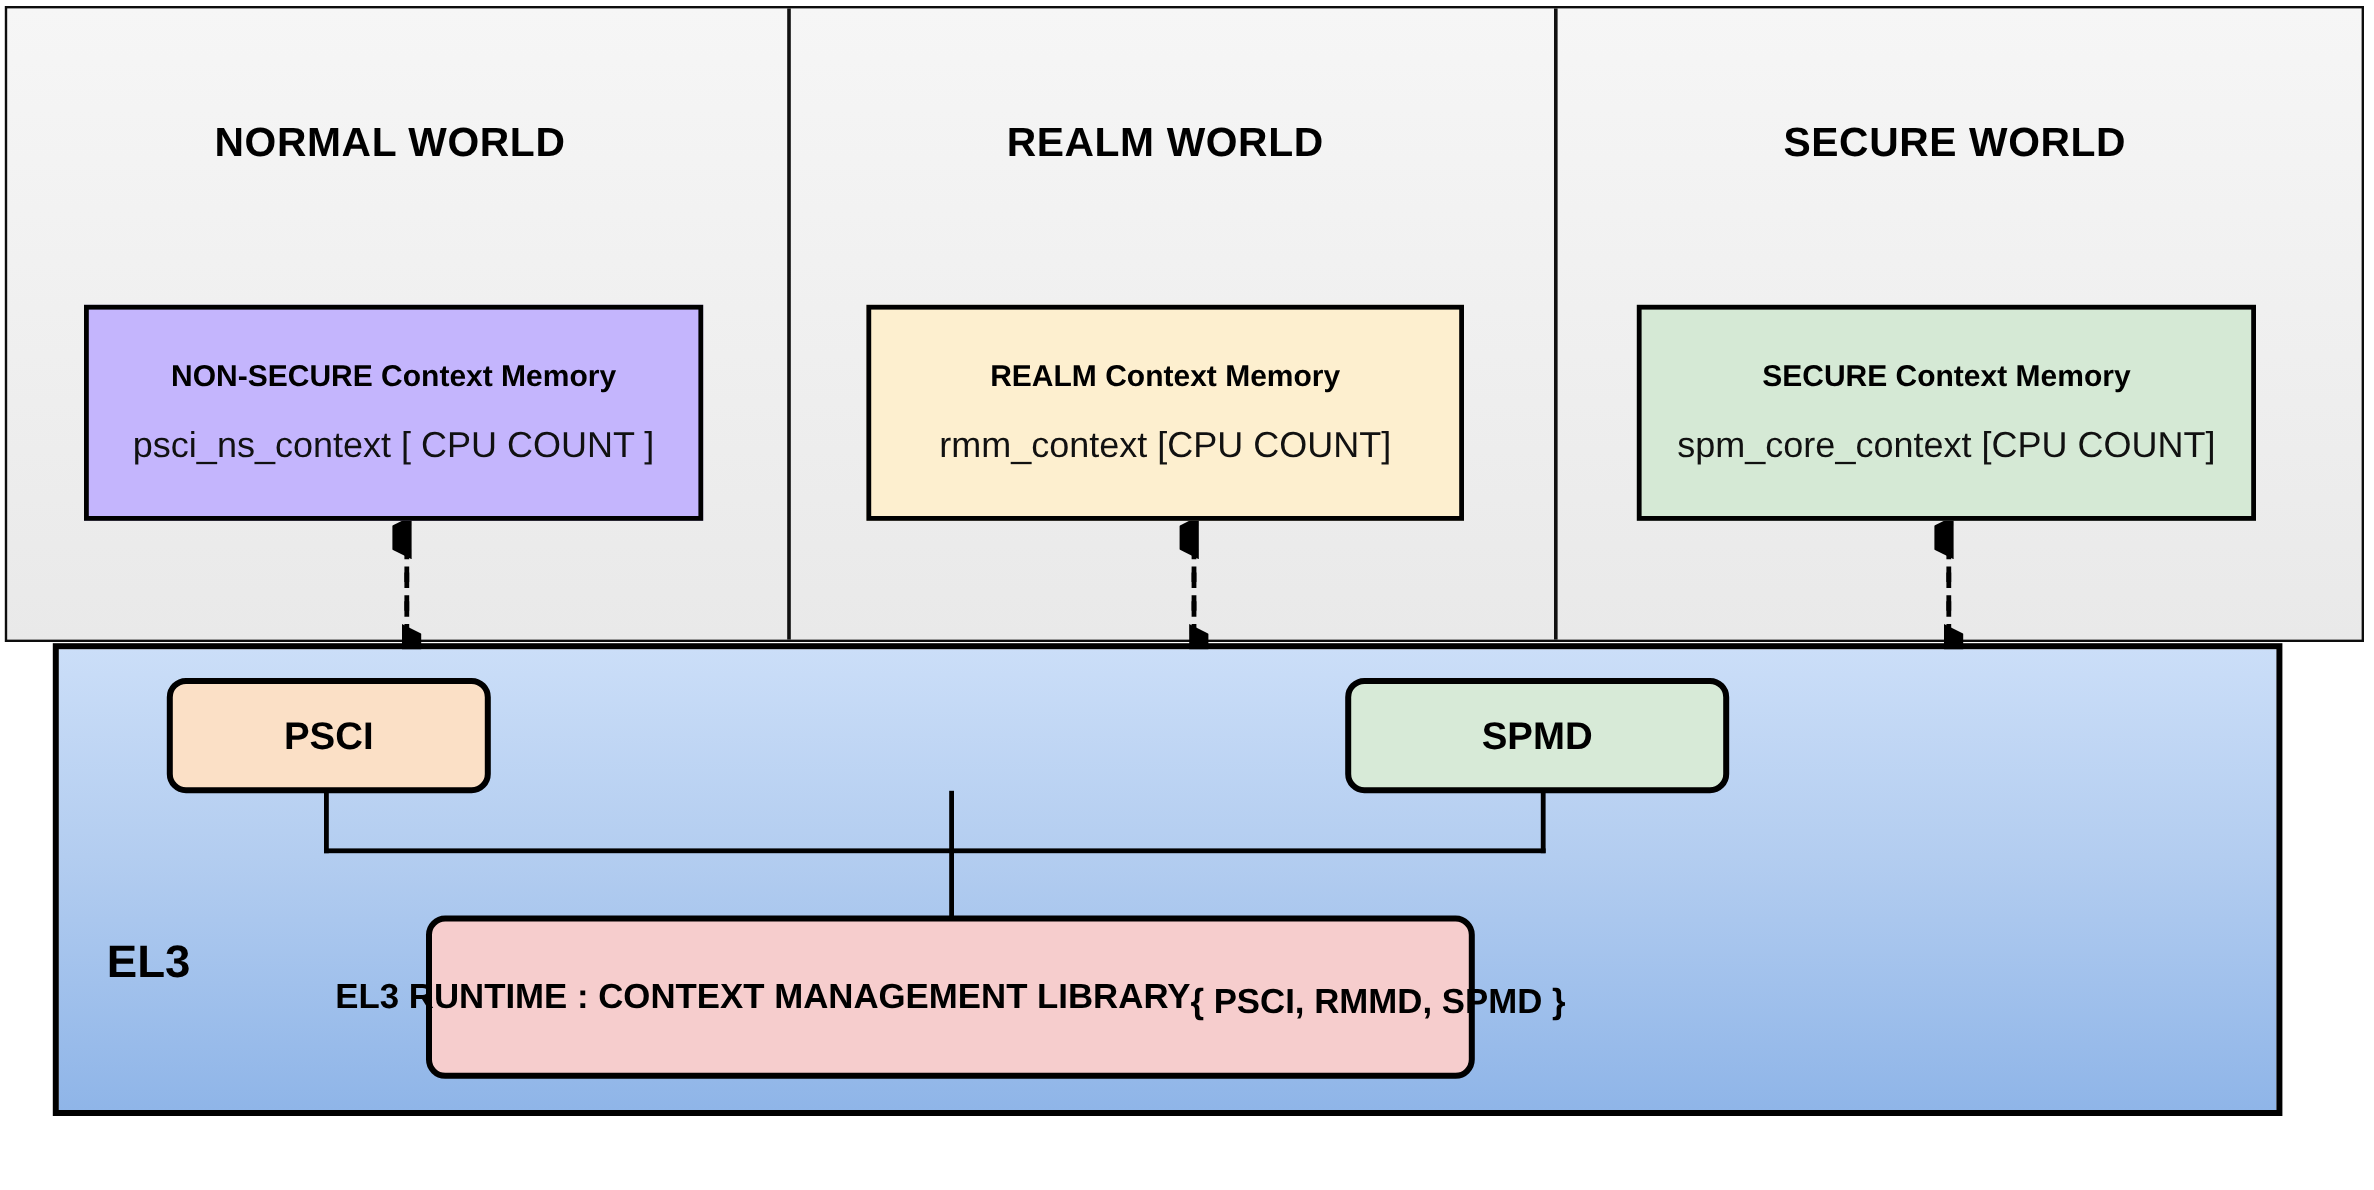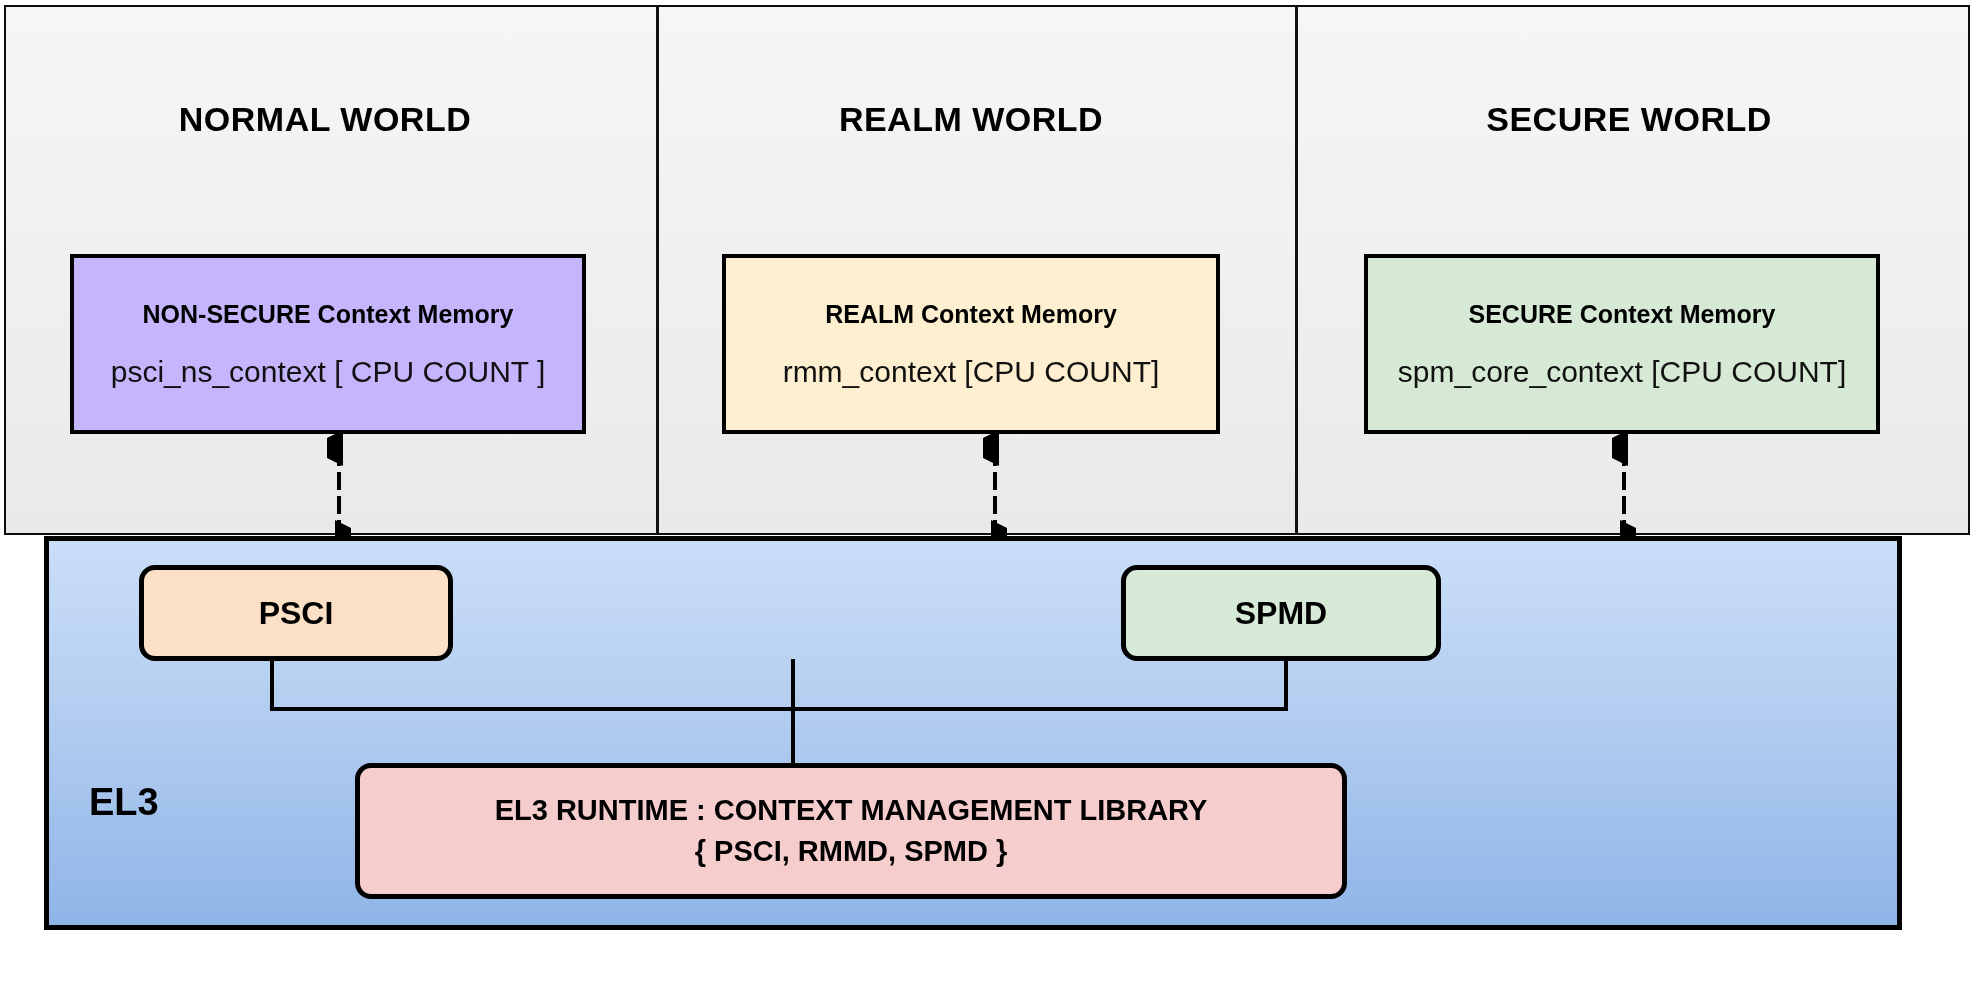--- a/index.html
+++ b/index.html
@@ -125,47 +125,46 @@
     border: 5px solid #000000;
     border-radius: 16px;
     box-sizing: border-box;
     display: flex;
     align-items: center;
     justify-content: center;
     font-size: 32px;
     font-weight: bold;
     color: #000000;
   }
-  .disp-box.psci { left: 90px;   width: 314px; background: #fbe0c6; }
+  .disp-box.psci { left: 90px;   width: 270px; background: #fbe0c6; }
   .disp-box.rmmd { left: 602px;  width: 316px; background: #fdf2cf; }
   .disp-box.spmd { left: 1072px; width: 320px; background: #d7ead7; }
 
   
   .conn {
     position: absolute;
     background: #000000;
   }
   .conn-v-psci { left: 221px;  top: 118px; width: 4px;  height: 52px; }
   .conn-v-rmmd { left: 742px;  top: 118px; width: 4px;  height: 108px; }
   .conn-v-spmd { left: 1235px; top: 118px; width: 4px;  height: 52px; }
   .conn-h      { left: 221px;  top: 166px; width: 1018px; height: 4px; }
 
   
   .runtime-box {
     position: absolute;
     left: 306px;
     top: 222px;
-    width: 992px;
+    width: 874px;
     height: 136px;
     background: #f6cdcd;
     border: 5px solid #000000;
     border-radius: 16px;
     box-sizing: border-box;
     display: flex;
-    flex-direction: column;
     align-items: center;
     justify-content: center;
     text-align: center;
   }
   .runtime-box .rt-line1 {
     font-size: 29px;
     font-weight: bold;
     color: #000000;
     white-space: nowrap;
   }

